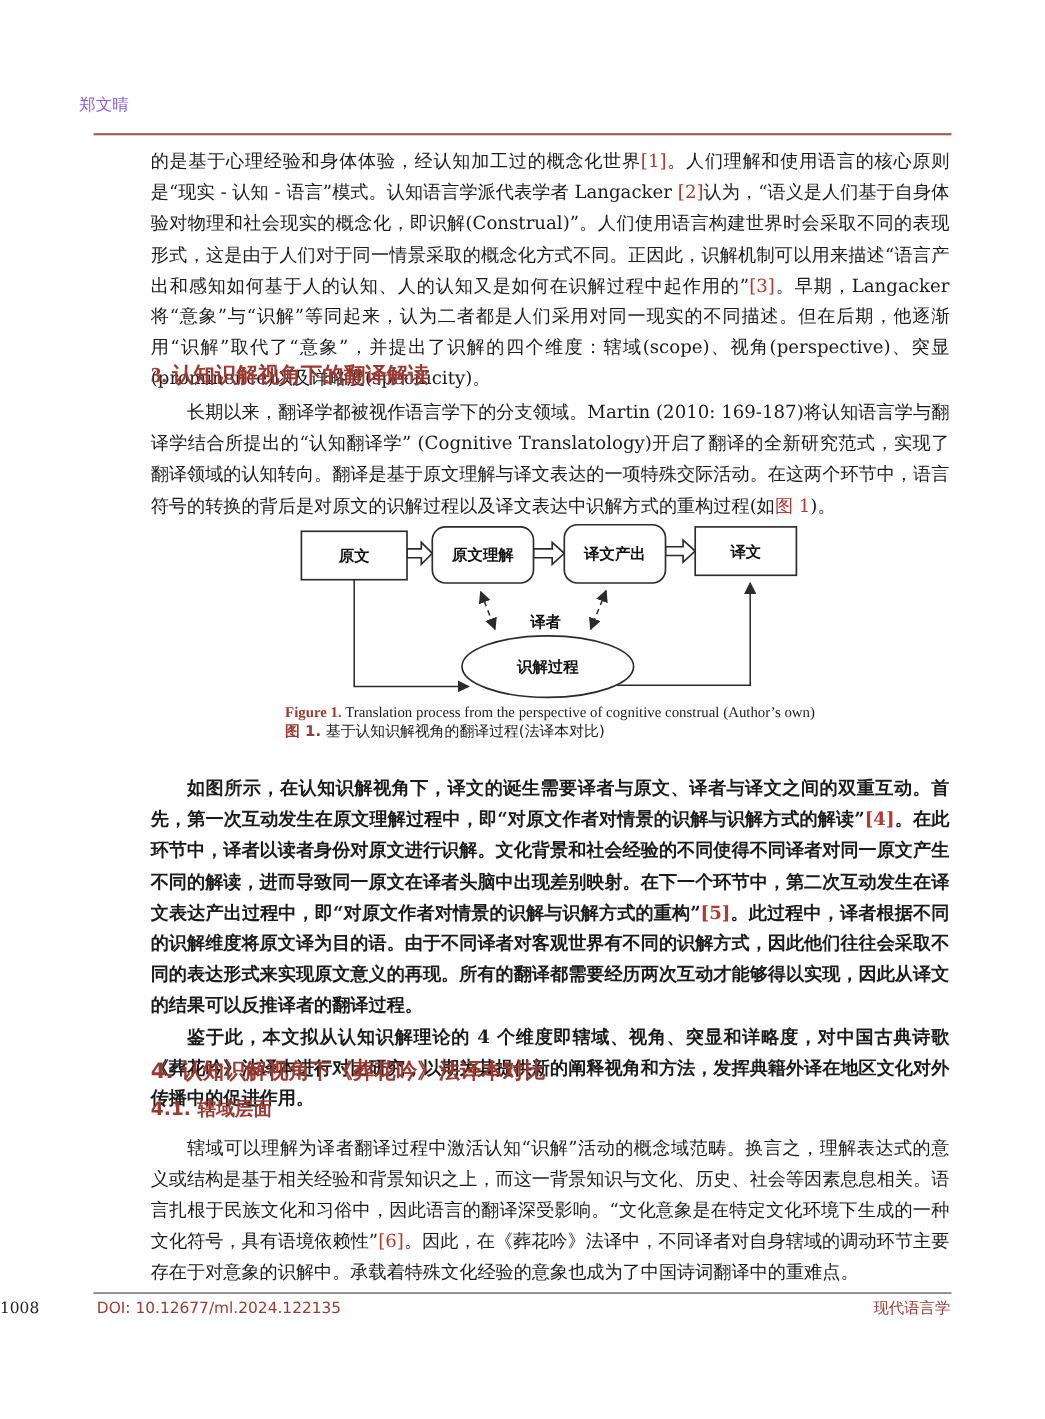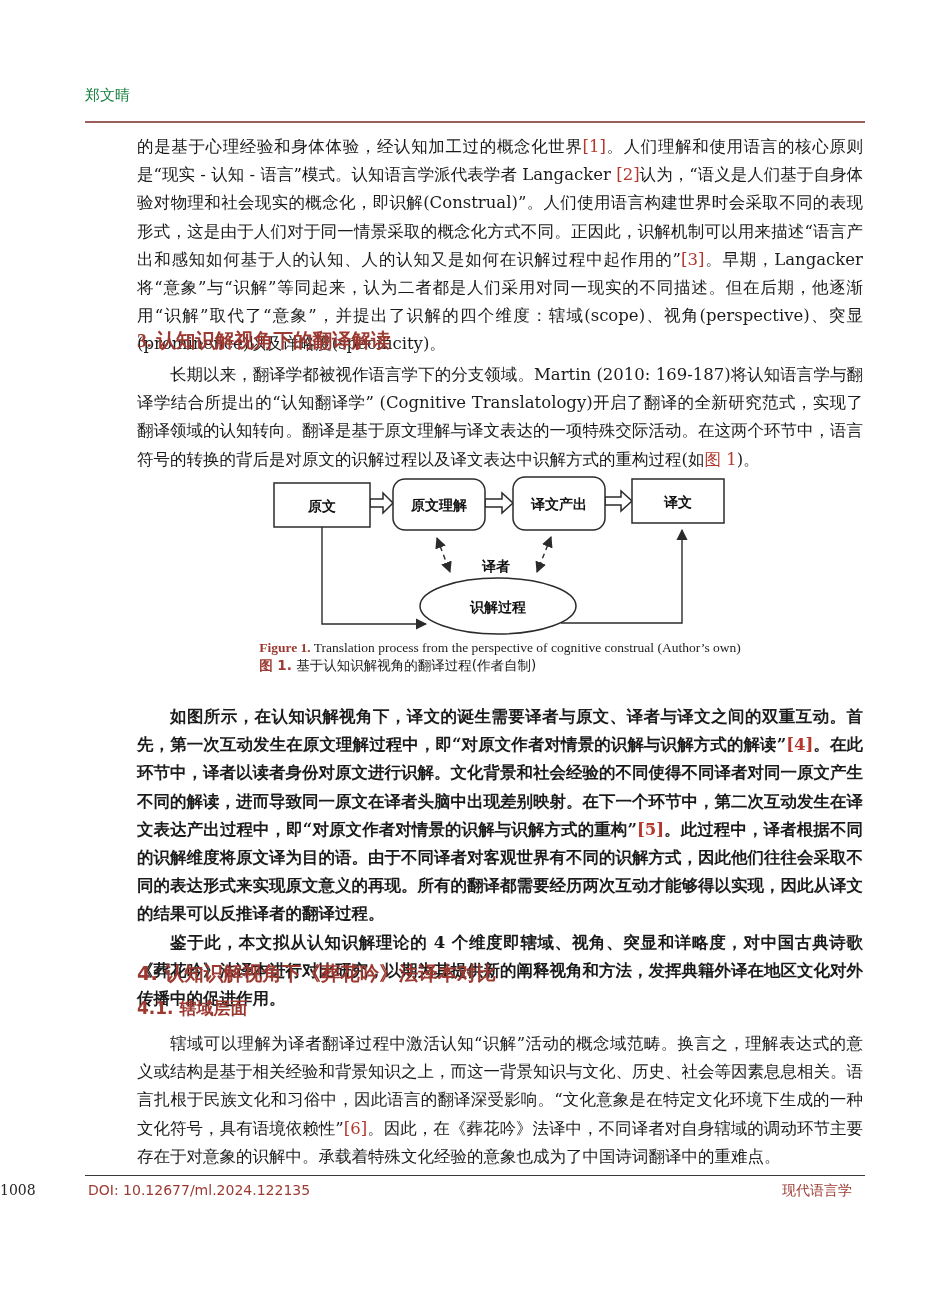--- a/index.html
+++ b/index.html
@@ -6,22 +6,22 @@
   .page{
     position:relative;
     width:950px;height:1290px;
     background:#ffffff;
     font-family:"DejaVu Serif","Liberation Serif",serif;
     color:#1b1b1b;
     overflow:hidden;
   }
   .abs{position:absolute;}
   .header-name{
-    left:85px;top:86px;
-    font-size:15px;color:#15803d;
+    left:72px;top:86px;
+    font-size:15px;color:#8b5cf6;
     font-family:"DejaVu Serif","Liberation Serif",serif;
   }
   .header-rule{
     left:85px;top:121px;width:780px;height:2px;
     background:var(--rule-maroon,#9a5f5b);
   }
   .body-par{
     left:137px;width:726px;
     font-size:16.5px;line-height:28.2px;
     text-align:justify;
@@ -60,21 +60,21 @@
   .cap-label{color:var(--accent-red,#9c3a31);font-weight:bold;}
   .footer-rule{
     left:85px;top:1175px;width:780px;height:1px;background:#3a3a3a;
   }
   .footer-text{
     top:1181px;font-size:14px;line-height:18px;
     font-family:"DejaVu Sans","Liberation Sans",sans-serif;
   }
   .footer-doi{left:88px;color:var(--accent-red,#9c3a31);}
   .footer-page{left:0;right:0;color:#222;font-family:"DejaVu Serif","Liberation Serif",serif;}
-  .footer-journal{right:98px;color:var(--accent-red,#9c3a31);}
+  .footer-journal{right:86px;color:var(--accent-red,#9c3a31);}
 </style>
 </head>
 <body>
 
 <div class="page" style="--accent-red: #9c3a31; --ref-red: #b5382e; --rule-maroon: #9a5f5b;">
 
   <div class="abs header-name">郑文晴</div>
   <div class="abs header-rule"></div>
 
   <p class="abs body-par" style="top:133px;"><span>的是基于心理经验和身体体验，经认知加工过的概念化世界</span><span class="ref">[1]</span><span>。人们理解和使用语言的核心原则是“现实 - 认知 - 语言”模式。认知语言学派代表学者 Langacker </span><span class="ref">[2]</span><span>认为，“语义是人们基于自身体验对物理和社会现实的概念化，即识解(Construal)”。人们使用语言构建世界时会采取不同的表现形式，这是由于人们对于同一情景采取的概念化方式不同。正因此，识解机制可以用来描述“语言产出和感知如何基于人的认知、人的认知又是如何在识解过程中起作用的”</span><span class="ref">[3]</span><span>。早期，Langacker 将“意象”与“识解”等同起来，认为二者都是人们采用对同一现实的不同描述。但在后期，他逐渐用“识解”取代了“意象”，并提出了识解的四个维度：辖域(scope)、视角(perspective)、突显(prominence)以及详略度(specificity)。</span></p>
@@ -109,21 +109,21 @@
     <text class="dg-text" x="209" y="33">原文理解</text>
     <text class="dg-text" x="329" y="32">译文产出</text>
     <text class="dg-text" x="448" y="30">译文</text>
     <text class="dg-text" x="266" y="94">译者</text>
     <text class="dg-text" x="268" y="135">识解过程</text>
   </svg>
 
   <div class="abs caption-wrap">
     <div class="caption-inner">
       <div class="cap-en"><span class="cap-label">Figure 1.</span> <span>Translation process from the perspective of cognitive construal (Author’s own)</span></div>
-      <div class="cap-zh"><span class="cap-label">图 1.</span> <span>基于认知识解视角的翻译过程(作者自制)</span></div>
+      <div class="cap-zh"><span class="cap-label">图 1.</span> <span>基于认知识解视角的翻译过程(法译本对比)</span></div>
     </div>
   </div>
 
   <div class="abs stack" style="left:137px;top:703px;width:726px;">
     <p class="body-par indent" style="position:static;"><span>如图所示，在认知识解视角下，译文的诞生需要译者与原文、译者与译文之间的双重互动。首先，第一次互动发生在原文理解过程中，即“对原文作者对情景的识解与识解方式的解读”</span><span class="ref">[4]</span><span>。在此环节中，译者以读者身份对原文进行识解。文化背景和社会经验的不同使得不同译者对同一原文产生不同的解读，进而导致同一原文在译者头脑中出现差别映射。在下一个环节中，第二次互动发生在译文表达产出过程中，即“对原文作者对情景的识解与识解方式的重构”</span><span class="ref">[5]</span><span>。此过程中，译者根据不同的识解维度将原文译为目的语。由于不同译者对客观世界有不同的识解方式，因此他们往往会采取不同的表达形式来实现原文意义的再现。所有的翻译都需要经历两次互动才能够得以实现，因此从译文的结果可以反推译者的翻译过程。</span></p>
     <p class="body-par indent" style="position:static;"><span>鉴于此，本文拟从认知识解理论的 4 个维度即辖域、视角、突显和详略度，对中国古典诗歌《葬花吟》法译本进行对比研究，以期为其提供新的阐释视角和方法，发挥典籍外译在地区文化对外传播中的促进作用。</span></p>
   </div>
 
   <h2 class="abs sec-h big" style="top:960px;">4. 认知识解视角下《葬花吟》法译本对比</h2>
   <h3 class="abs sec-h sub" style="top:997px;">4.1. 辖域层面</h3>

